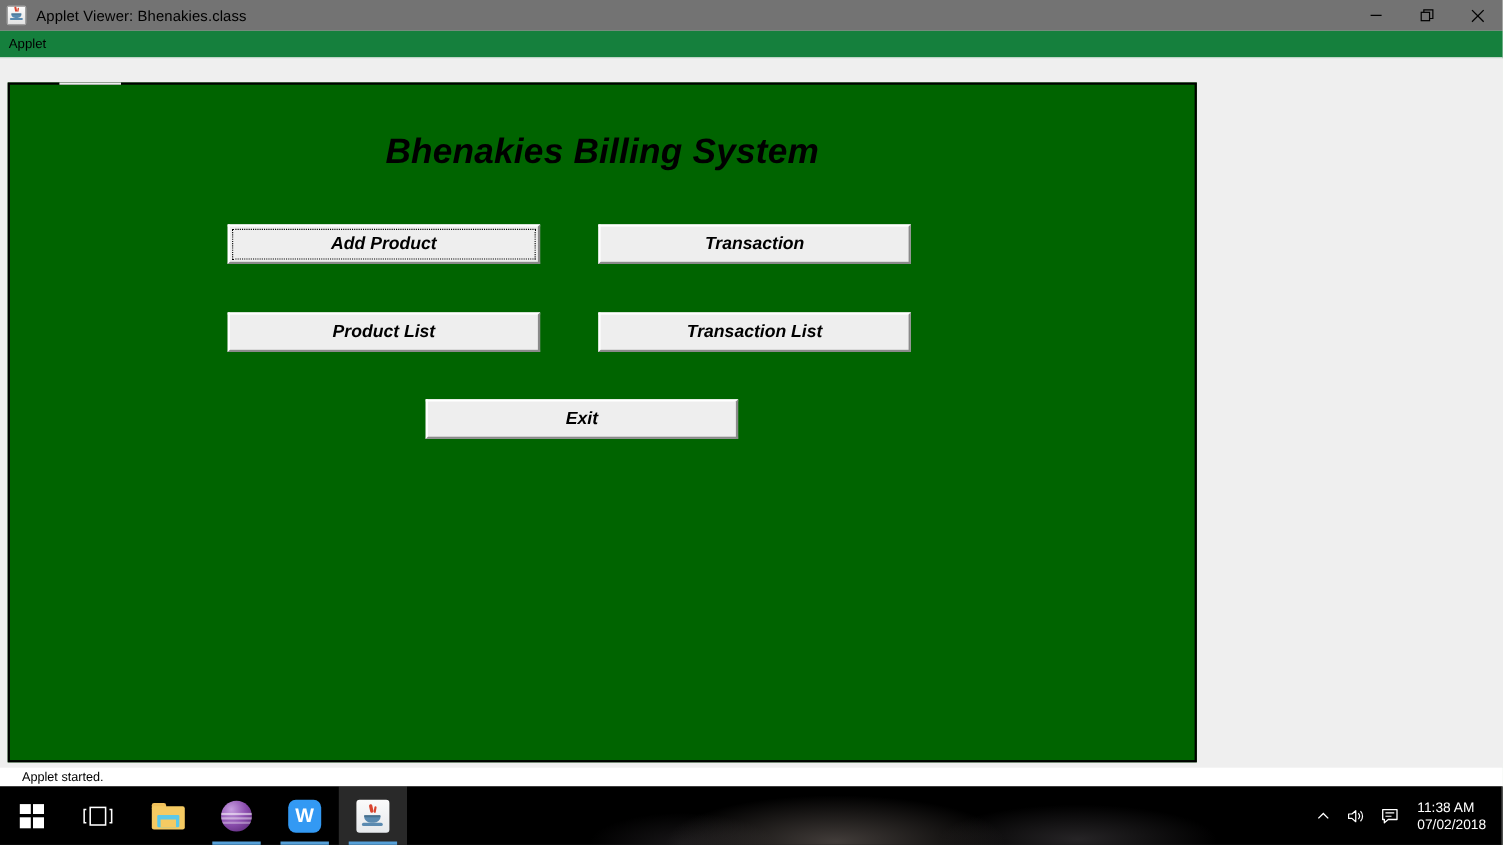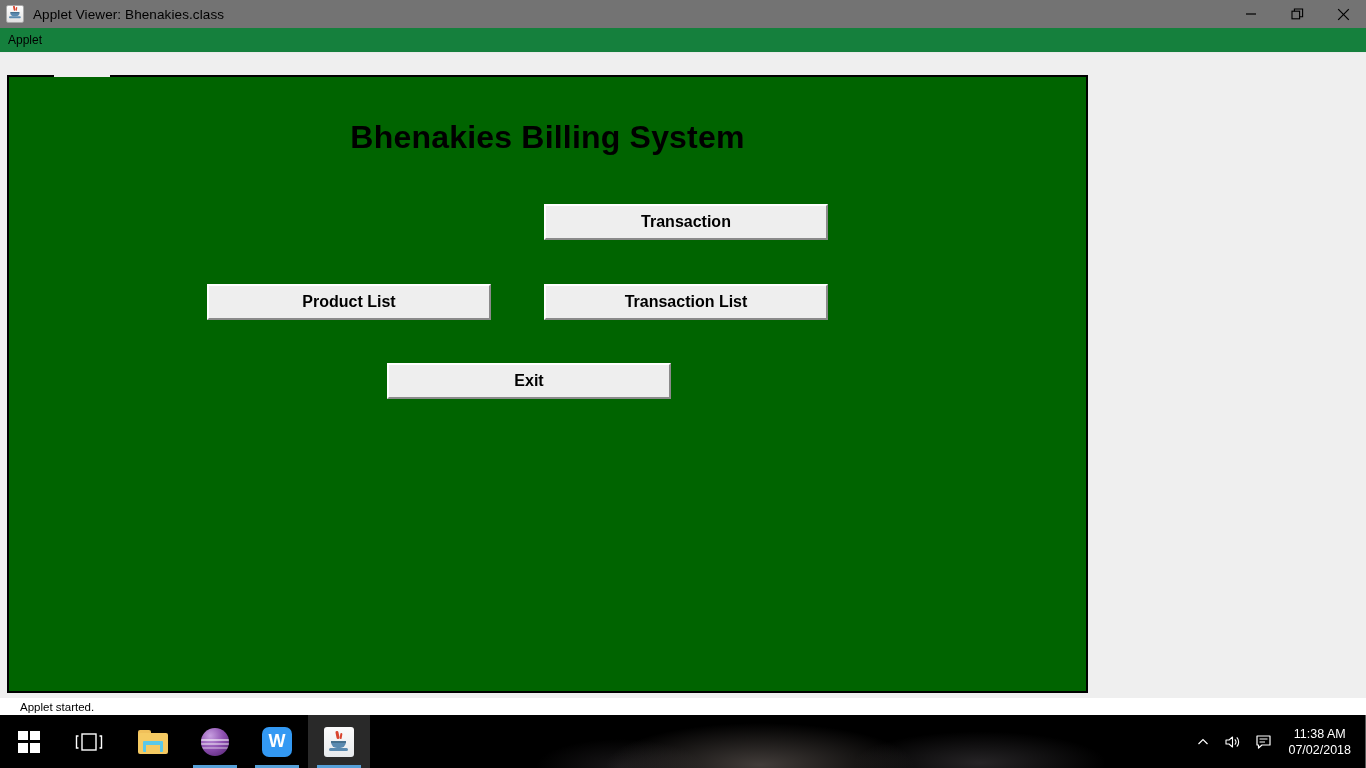--- a/index.html
+++ b/index.html
@@ -88,20 +88,21 @@
   }
 
   
   #applet-panel {
     position: absolute;
     left: 7px; top: 22px;
     width: 1081px;
     height: 618px;
     background: #006400;
     border: 2px solid #000000;
+    font-style: italic;
   }
   
   #border-gap {
     position: absolute;
     left: 45px; top: -2px;
     width: 56px; height: 2px;
     background: #efefef;
   }
 
   #applet-title {
@@ -304,21 +305,21 @@
     display: flex; align-items: center;
   }
   .tray-icon {
     width: 30px; height: 53px;
     display: flex; align-items: center; justify-content: center;
   }
   #clock {
     height: 53px;
     padding: 0 14px 0 10px;
     display: flex; flex-direction: column;
-    align-items: center; justify-content: center;
+    align-items: flex-start; justify-content: center;
     color: #ffffff; font-size: 12.5px; line-height: 16px;
   }
   #tray-divider {
     width: 1px; height: 53px;
     background: rgba(255,255,255,0.35);
   }
 </style>
 </head>
 <body>
 
@@ -360,20 +361,24 @@
     <div id="menu-item-applet">Applet</div>
   </div>
 
   <div id="client-area">
 
     <div id="applet-panel">
       <div id="border-gap"></div>
 
       <div id="applet-title">Bhenakies Billing System</div>
 
+      <div class="awt-btn" id="btn-add-product">
+        <span class="focus-ring"></span>
+        <span>Add Product</span>
+      </div>
 
       <div class="awt-btn" id="btn-transaction">
         <span>Transaction</span>
       </div>
 
       <div class="awt-btn" id="btn-product-list">
         <span>Product List</span>
       </div>
 
       <div class="awt-btn" id="btn-transaction-list">

